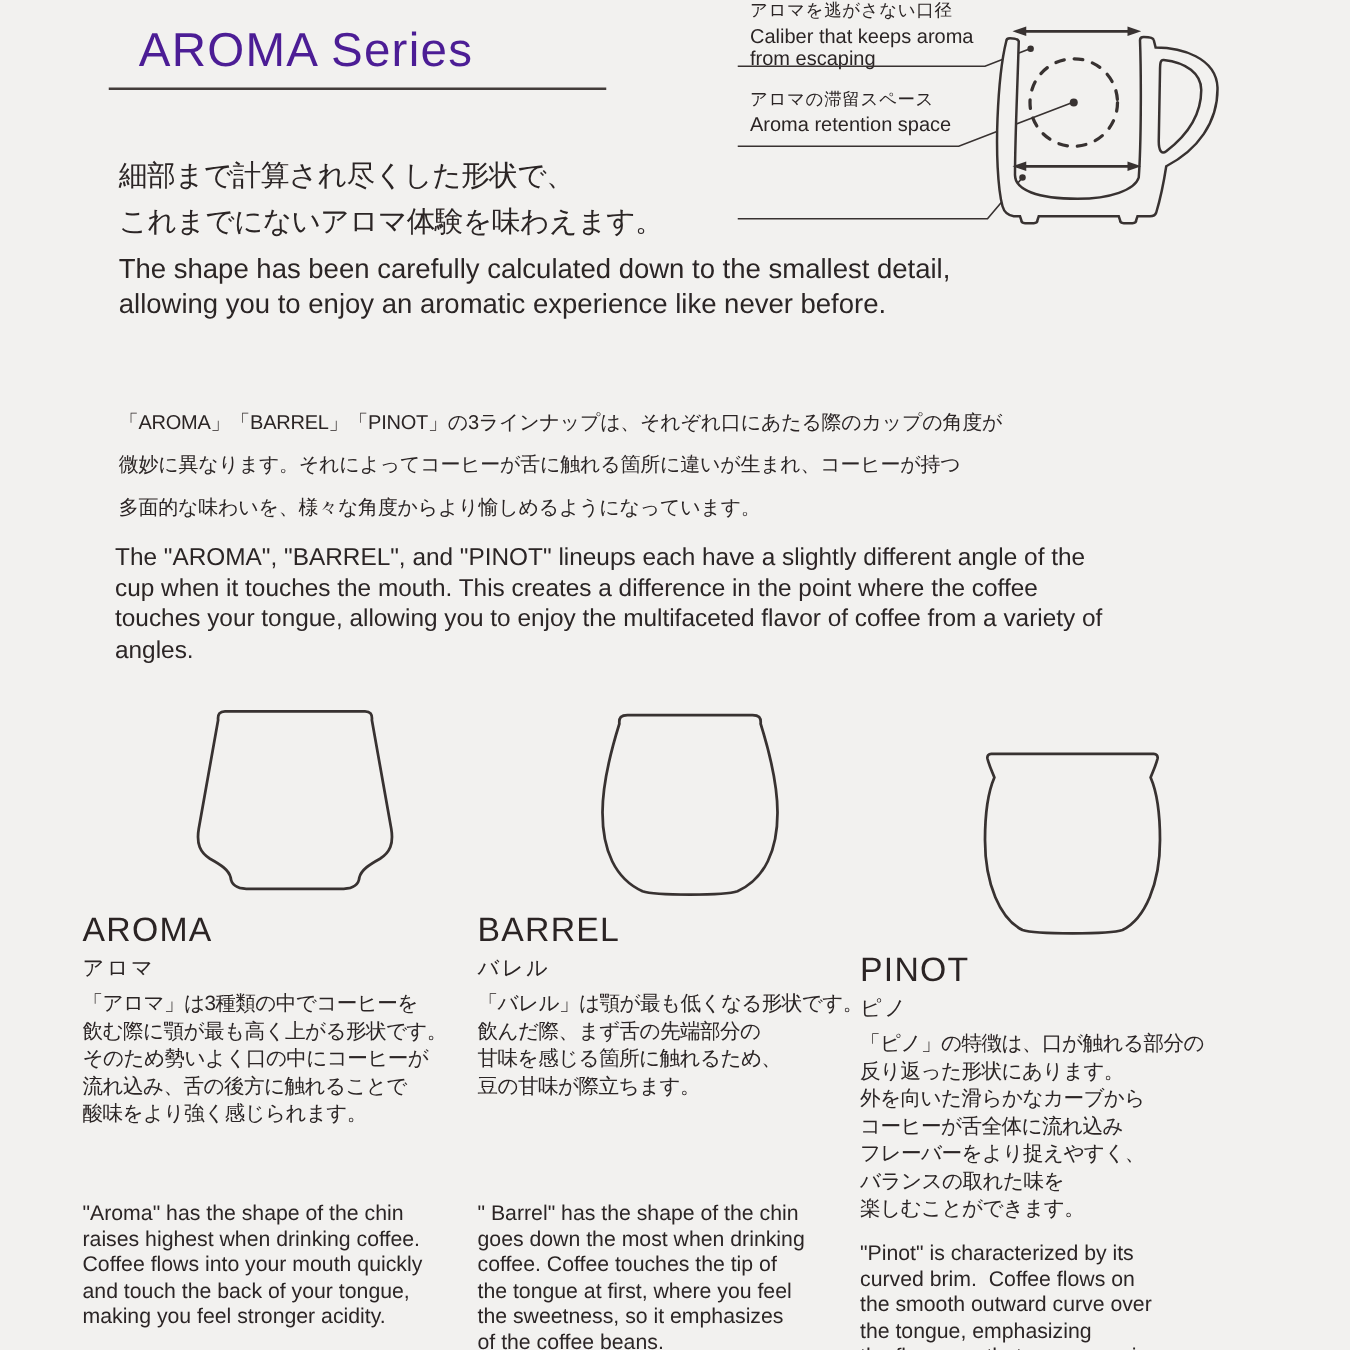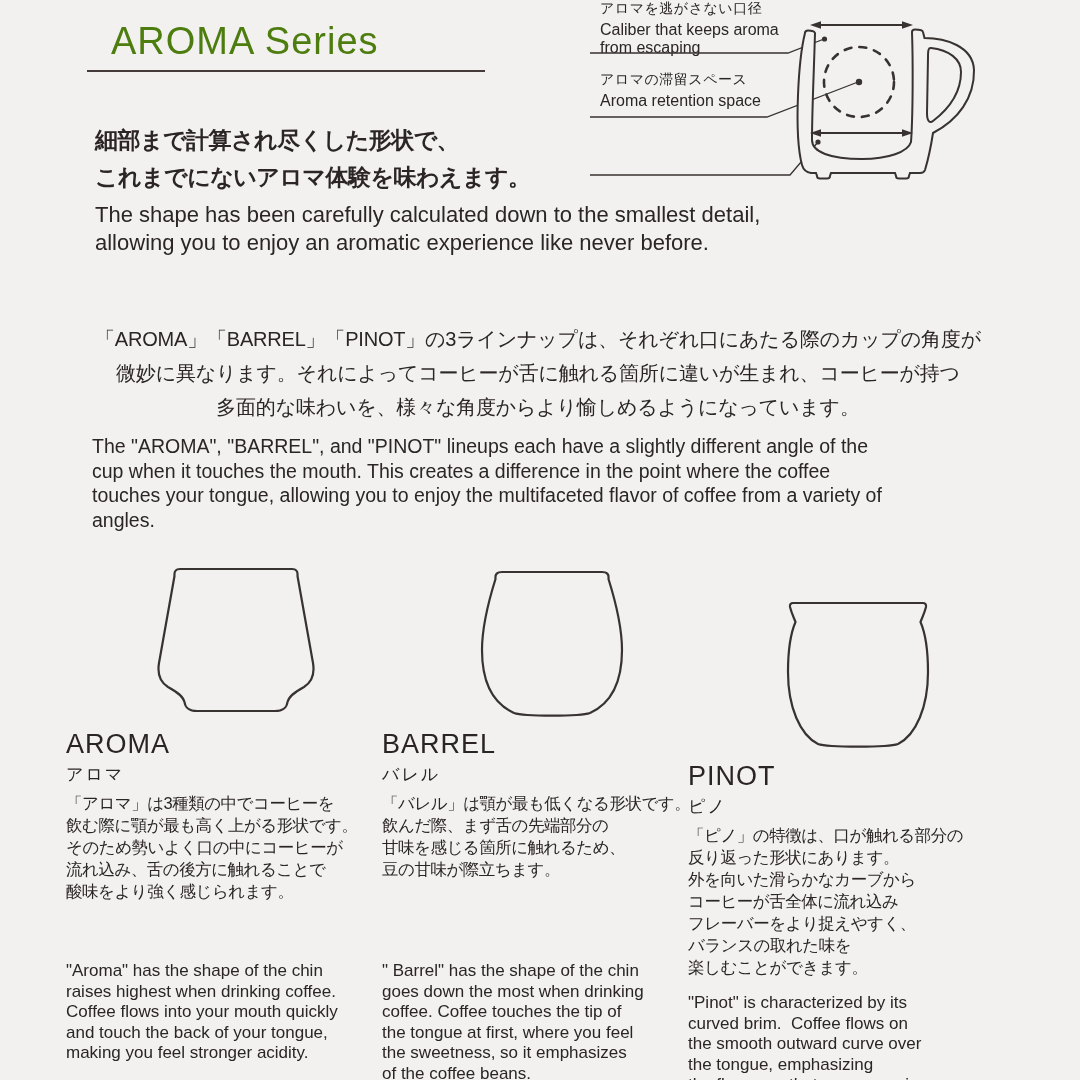--- a/index.html
+++ b/index.html
@@ -4,34 +4,34 @@
 <style>
   html,body{margin:0;padding:0;}
   #canvas{
     position:relative;width:1080px;height:1080px;overflow:hidden;
     background:#f2f1ef;color:#2b2525;
     font-family:"Liberation Sans","DejaVu Sans",sans-serif;
   }
   .abs{position:absolute;}
   .pre{white-space:pre;}
   
-  .title{left:111px;top:20px;font-size:38px;letter-spacing:1px;color:#4d7c0f;}
+  .title{left:111px;top:20px;font-size:38px;letter-spacing:1px;color:#4c1d95;}
   .title-rule{left:87px;top:70px;width:398px;height:2px;background:#433c3a;}
   
-  .jp-intro{left:95px;top:122px;font-size:23px;line-height:37px;letter-spacing:-0.5px;font-weight:700;}
+  .jp-intro{left:95px;top:122px;font-size:23px;line-height:37px;letter-spacing:-0.5px;font-weight:400;}
   .en-intro{left:95px;top:201px;font-size:22px;line-height:28px;}
   
   .anno{left:600px;width:200px;}
   .anno .jp{font-size:14px;letter-spacing:0.5px;}
   .anno .en{font-size:16px;line-height:18px;margin-top:3px;white-space:pre;}
   .anno1{top:0px;}
   .anno2{top:71px;}
   .anno3{top:138px;}
   
-  .jp-para{left:95px;top:322px;font-size:20px;line-height:34px;letter-spacing:-0.2px;text-align:center;}
+  .jp-para{left:95px;top:322px;font-size:16px;line-height:34px;letter-spacing:-0.2px;}
   .en-para{left:92px;top:434px;font-size:19.5px;line-height:24.5px;}
   
   .col{top:0;width:340px;height:1080px;text-align:left;}
   .col .name{position:absolute;top:729px;width:100%;font-size:27px;letter-spacing:1px;color:#2b2424;}
   .col .kana{position:absolute;top:763px;width:100%;font-size:17px;letter-spacing:2px;}
   .col .jpdesc{position:absolute;top:792px;width:100%;font-size:16.5px;line-height:22px;letter-spacing:-0.5px;white-space:pre;}
   .col .endesc{position:absolute;top:961px;width:100%;font-size:17px;line-height:20.5px;white-space:pre;}
   .col1{left:66px;} .col2{left:382px;} .col3{left:688px;margin-top:32px;}
   svg{display:block;}
 </style>

